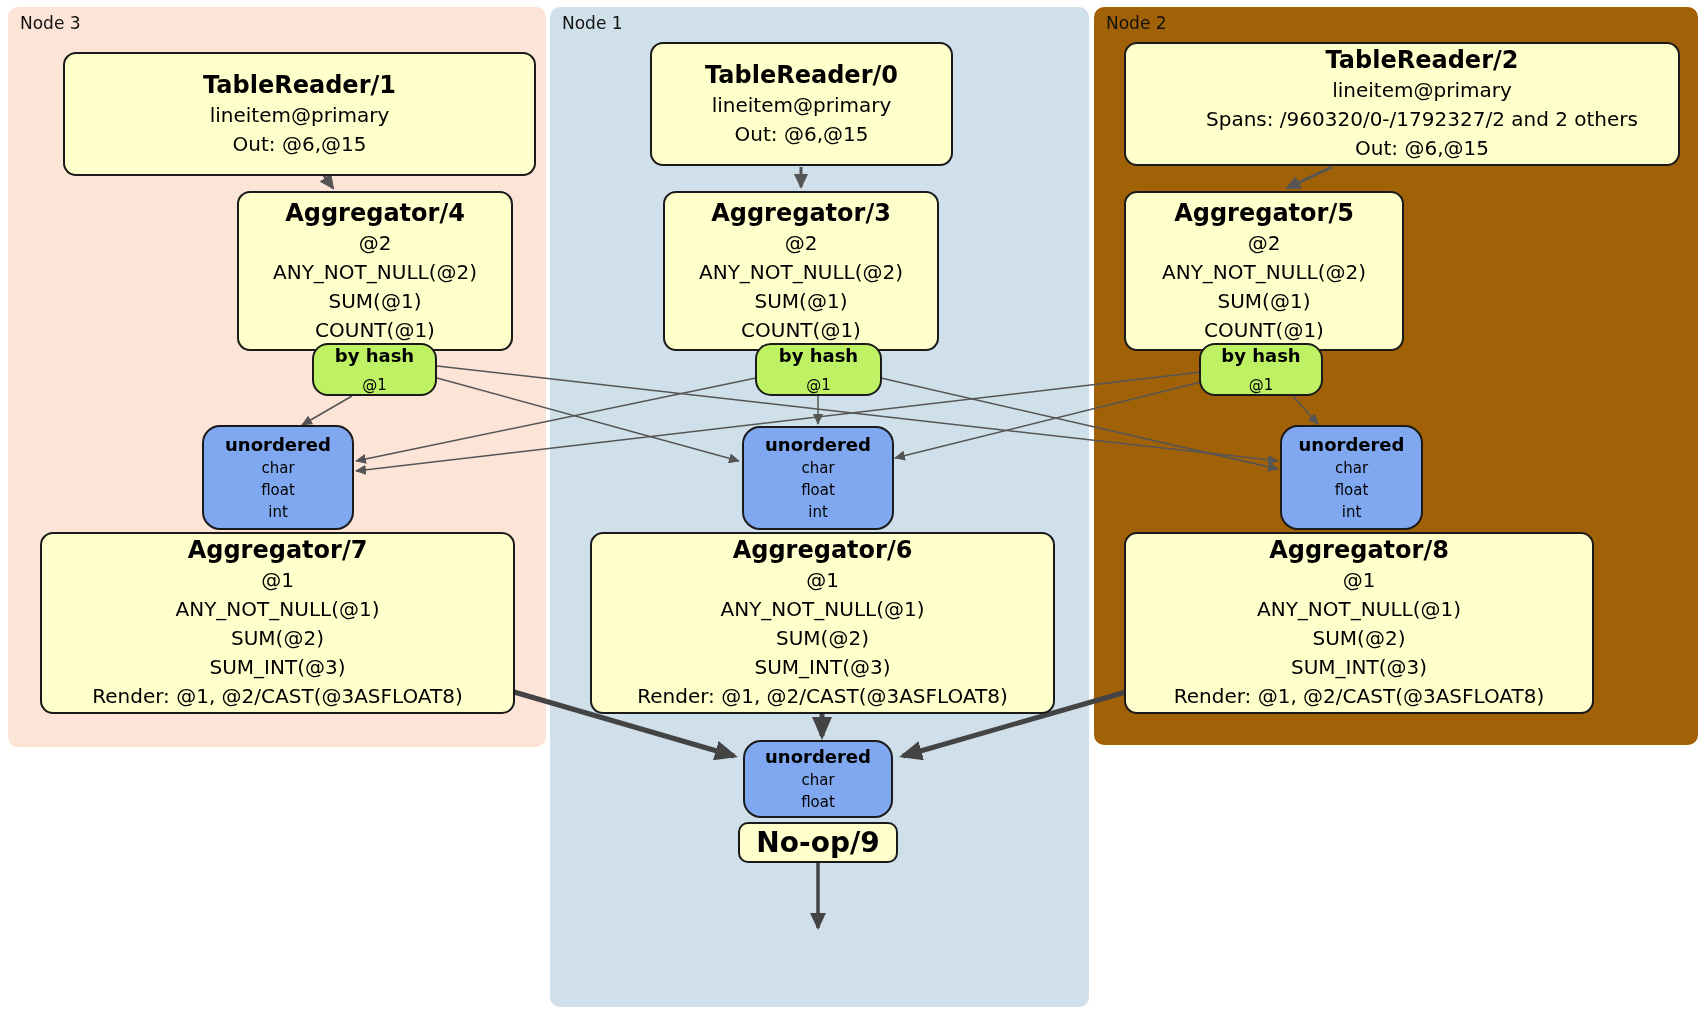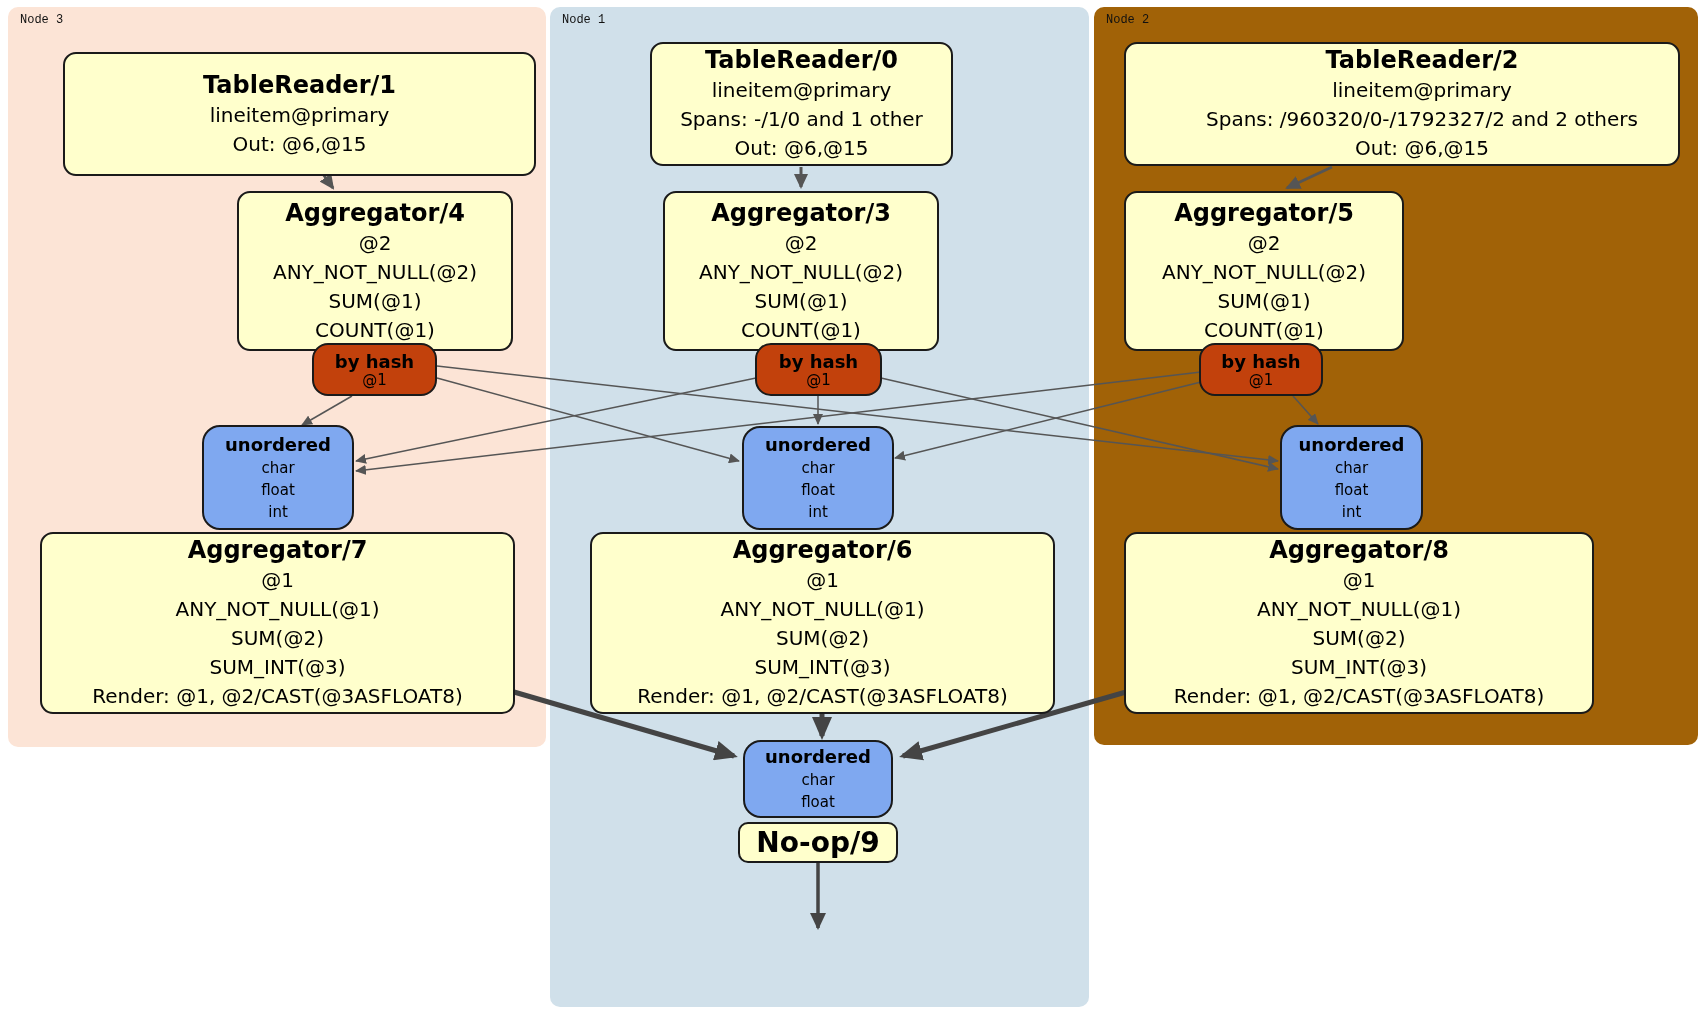--- a/index.html
+++ b/index.html
@@ -1,35 +1,35 @@
 <!DOCTYPE html>
 <html><head>
 <meta charset="utf-8">
 <style>
   html,body{margin:0;padding:0;background:#ffffff;}
   #stage{
     position:relative;width:1706px;height:1016px;overflow:hidden;
     font-family:"DejaVu Sans","Liberation Sans",sans-serif;color:#000;
   }
   .region{position:absolute;border-radius:10px;z-index:0;}
-  .region-label{position:absolute;top:6px;left:12px;font-size:12px;color:#111;font-family:Liberation Mono, monospace;}
+  .region-label{position:absolute;top:6px;left:12px;font-size:17px;color:#111;}
   #region-node3{left:8px;top:7px;width:538px;height:740px;background:#fce4d6;}
   #region-node1{left:550px;top:7px;width:539px;height:1000px;background:#d0e0ea;}
   #region-node2{left:1094px;top:7px;width:604px;height:738px;background:#a16207;}
   #edges{position:absolute;left:0;top:0;z-index:1;}
   .pbox{
     position:absolute;background:#ffffcc;border:2px solid #1a1a1a;border-radius:13px;
     z-index:2;display:flex;flex-direction:column;justify-content:center;align-items:center;
     text-align:center;box-sizing:border-box;
   }
   .ptitle{font-size:24px;font-weight:bold;line-height:31px;white-space:nowrap;}
   .pline{font-size:20px;line-height:29px;white-space:nowrap;}
   .router{
-    position:absolute;background:#c2410c;border:2px solid #1a1a1a;border-radius:16px;
-    z-index:3;display:flex;flex-direction:column;justify-content:center;align-items:center;
+    position:absolute;background:#bef264;border:2px solid #1a1a1a;border-radius:16px;
+    z-index:3;display:flex;flex-direction:column;justify-content:space-between;align-items:center;
     text-align:center;box-sizing:border-box;
   }
   .rtitle{font-size:18px;font-weight:bold;line-height:21px;}
   .rline{font-size:15px;line-height:17px;}
   .sync{
     position:absolute;background:#7fa8f0;border:2px solid #1a1a1a;border-radius:18px;
     z-index:2;display:flex;flex-direction:column;justify-content:center;align-items:center;
     text-align:center;box-sizing:border-box;
   }
   .stitle{font-size:18px;font-weight:bold;line-height:24px;}
@@ -115,21 +115,20 @@
     <div class="pline">@1</div>
     <div class="pline">ANY_NOT_NULL(@1)</div>
     <div class="pline">SUM(@2)</div>
     <div class="pline">SUM_INT(@3)</div>
     <div class="pline">Render: @1, @2/CAST(@3ASFLOAT8)</div>
   </div>
 
   <div class="pbox" style="left:650px;top:42px;width:303px;height:124px;">
     <div class="ptitle">TableReader/0</div>
     <div class="pline">lineitem@primary</div>
-    <div class="pline">Spans: -/1/0 and 1 other</div>
     <div class="pline">Out: @6,@15</div>
   </div>
   <div class="pbox" style="left:663px;top:191px;width:276px;height:160px;">
     <div class="ptitle">Aggregator/3</div>
     <div class="pline">@2</div>
     <div class="pline">ANY_NOT_NULL(@2)</div>
     <div class="pline">SUM(@1)</div>
     <div class="pline">COUNT(@1)</div>
   </div>
   <div class="router" style="left:755px;top:343px;width:127px;height:53px;">

